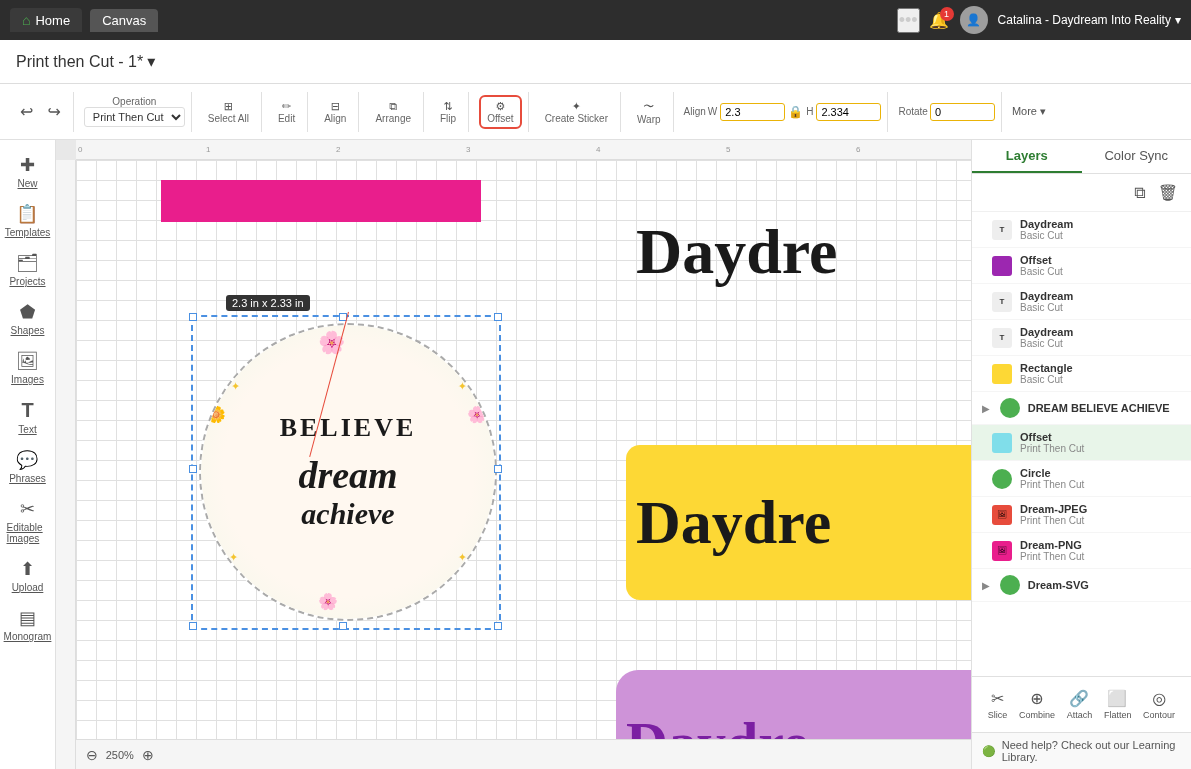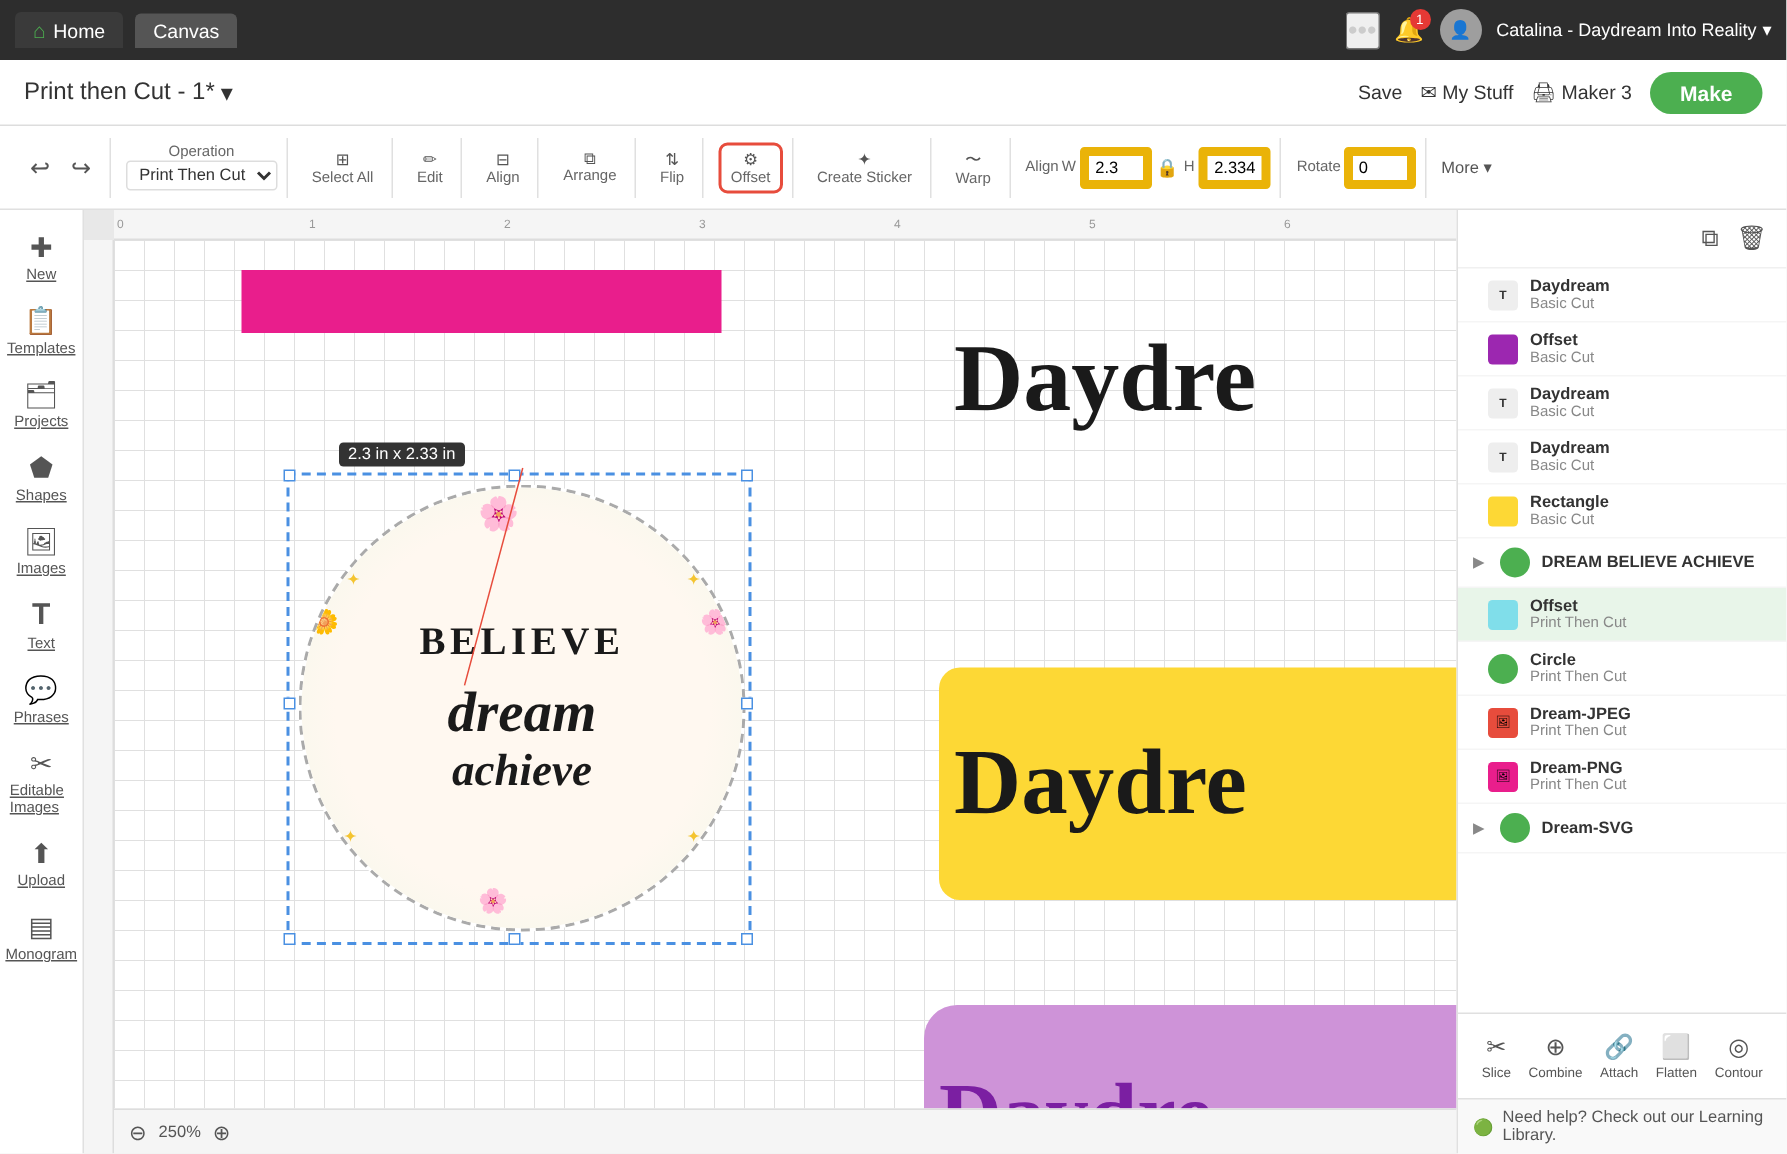--- a/index.html
+++ b/index.html
@@ -30,21 +30,21 @@
     .toolbar { display: flex; align-items: center; background: white; height: 56px; padding: 0 8px; border-bottom: 1px solid #e0e0e0; gap: 4px; }
     .toolbar-group { display: flex; align-items: center; gap: 2px; padding: 0 6px; border-right: 1px solid #e0e0e0; height: 40px; }
     .toolbar-group:last-child { border-right: none; }
     .toolbar-label { font-size: 10px; color: #666; display: block; text-align: center; }
     .toolbar-control { display: flex; flex-direction: column; align-items: center; justify-content: center; }
     .toolbar-select { font-size: 11px; border: 1px solid #ddd; border-radius: 3px; padding: 2px 4px; background: white; color: #333; cursor: pointer; }
     .toolbar-btn { display: flex; flex-direction: column; align-items: center; justify-content: center; padding: 4px 6px; border-radius: 4px; cursor: pointer; color: #555; font-size: 11px; border: none; background: none; }
     .toolbar-btn-icon { font-size: 16px; }
     .toolbar-btn-offset { border: 2px solid #e74c3c; border-radius: 6px; padding: 3px 6px; }
     .undo-redo { display: flex; gap: 2px; }
-    .size-input { width: 48px; font-size: 11px; border: 6px solid #eab308; border-radius: 3px; padding: 2px 4px; }
+    .size-input { width: 65px; font-size: 11px; border: 1px solid #eab308; border-radius: 3px; padding: 2px 4px; }
     .size-group { display: flex; align-items: center; gap: 3px; }
     .more-btn { font-size: 11px; color: #555; cursor: pointer; display: flex; align-items: center; gap: 2px; border: none; background: none; }
 
     
     .main-layout { display: flex; height: calc(769px - 40px - 44px - 56px); }
 
     
     .left-sidebar { width: 56px; background: white; border-right: 1px solid #e0e0e0; display: flex; flex-direction: column; align-items: center; padding-top: 8px; gap: 2px; }
     .sidebar-item { display: flex; flex-direction: column; align-items: center; justify-content: center; padding: 6px 4px; width: 50px; border-radius: 6px; cursor: pointer; color: #555; gap: 2px; }
     .sidebar-icon { font-size: 18px; }
@@ -114,26 +114,20 @@
       <span>▾</span>
     </div>
   </div>
 </div>
 
 <div class="second-bar">
   <div class="project-title">
     <span>Print then Cut - 1*</span>
     <span>▾</span>
   </div>
-  <div class="second-bar-right">
-    <button class="save-btn">Save</button>
-    <button class="my-stuff-btn">✉ My Stuff</button>
-    <button class="maker-btn">🖨 Maker 3</button>
-    <button class="make-btn">Make</button>
-  </div>
 </div>
 
 <div class="toolbar">
   <div class="toolbar-group undo-redo">
     <button class="toolbar-btn">
       <span class="toolbar-btn-icon">↩</span>
     </button>
     <button class="toolbar-btn">
       <span class="toolbar-btn-icon">↪</span>
     </button>
@@ -335,20 +329,24 @@
     </div>
 
     <div class="canvas-bottom-bar">
       <button class="zoom-btn">⊖</button>
       <span class="zoom-text">250%</span>
       <button class="zoom-btn">⊕</button>
     </div>
   </div>
 
   <div class="right-panel">
+    <div class="right-panel-tabs">
+      <div class="right-tab active">Layers</div>
+      <div class="right-tab">Color Sync</div>
+    </div>
     <div class="right-panel-toolbar">
       <button class="panel-icon-btn">
         <span>⧉</span>
       </button>
       <button class="panel-icon-btn">
         <span>🗑</span>
       </button>
     </div>
 
     <div class="layers-list">

